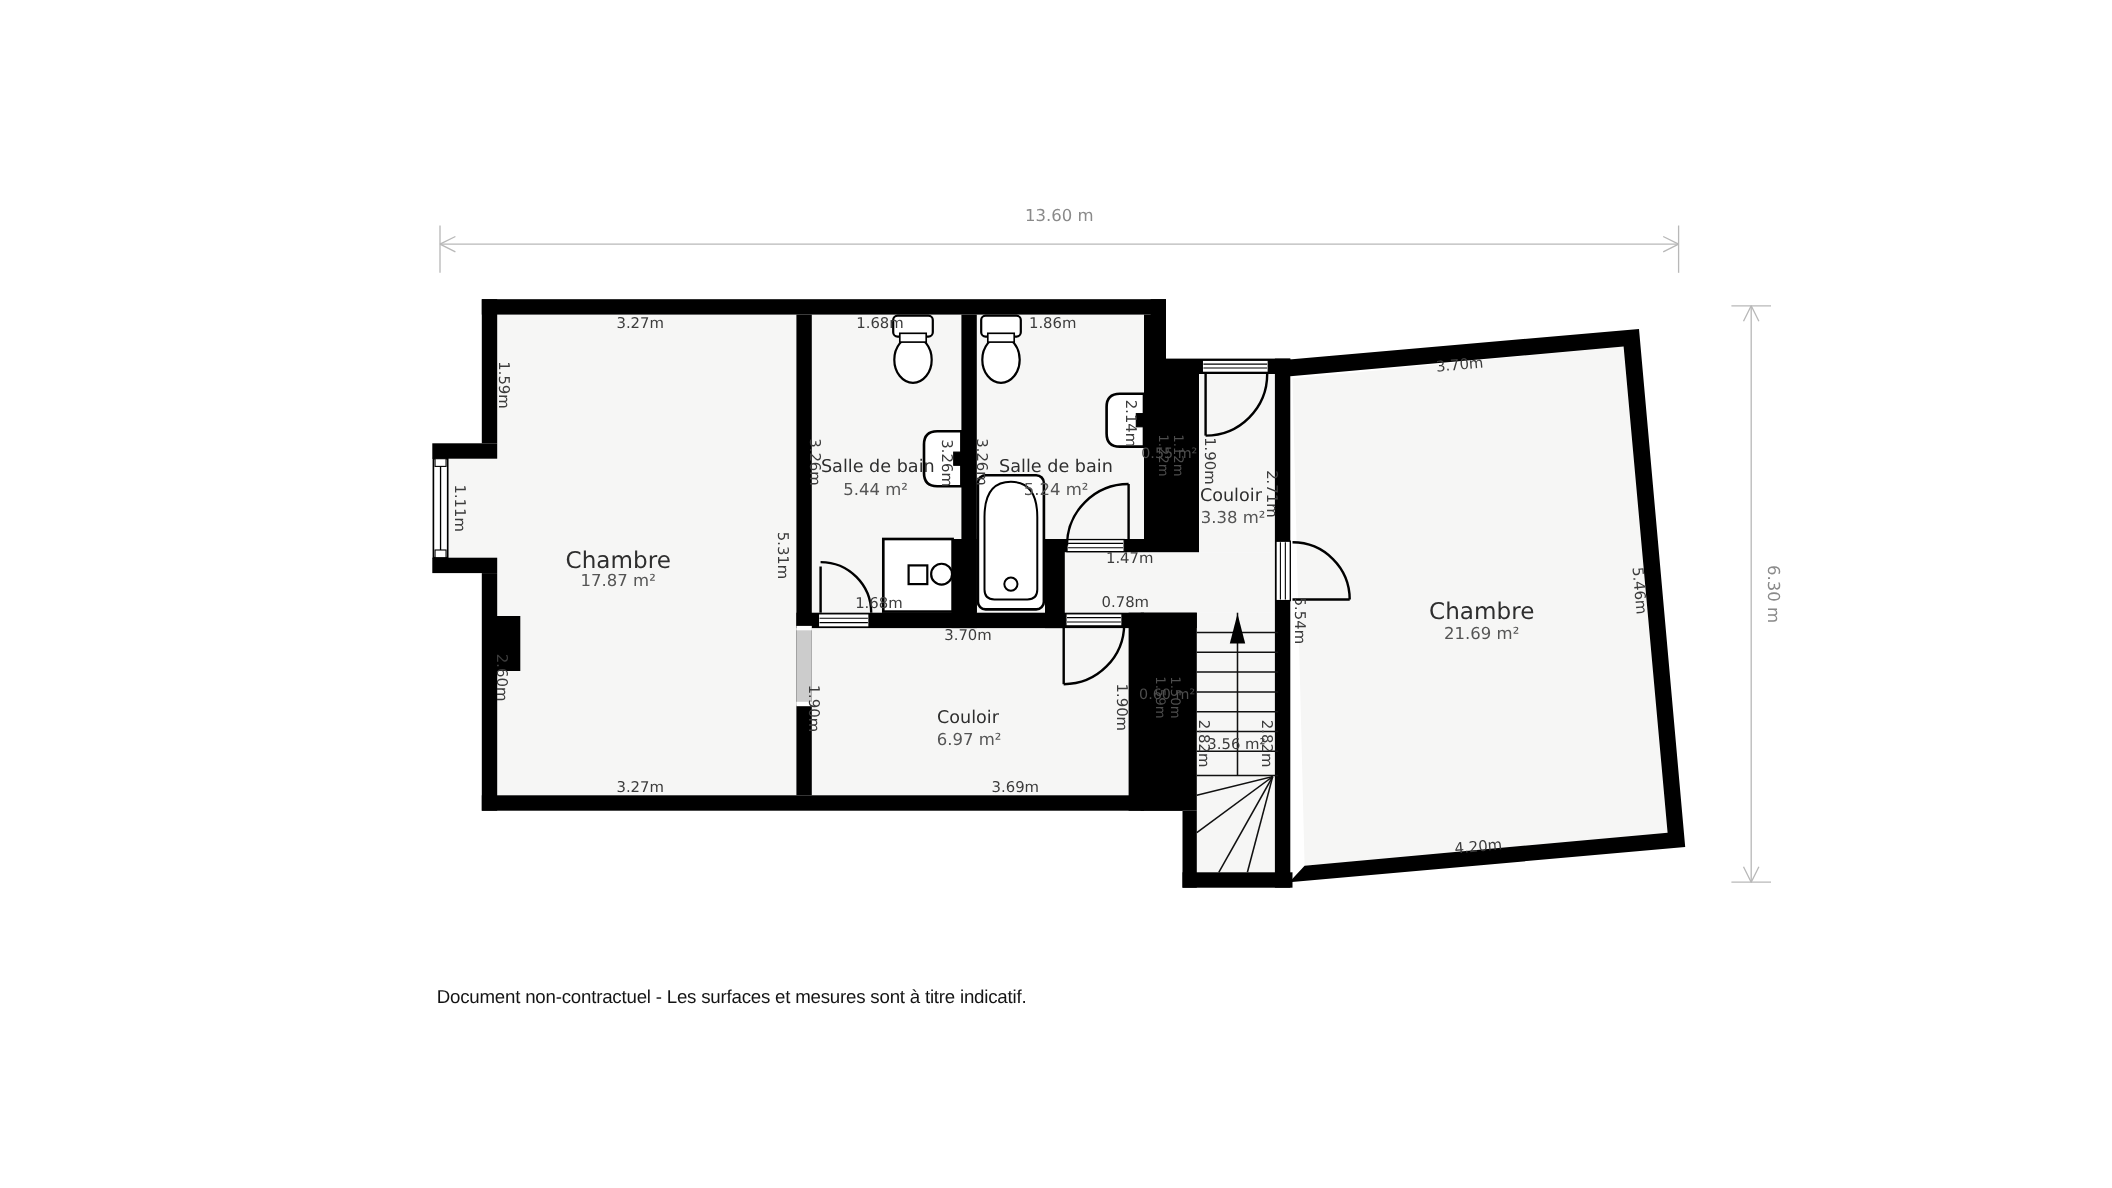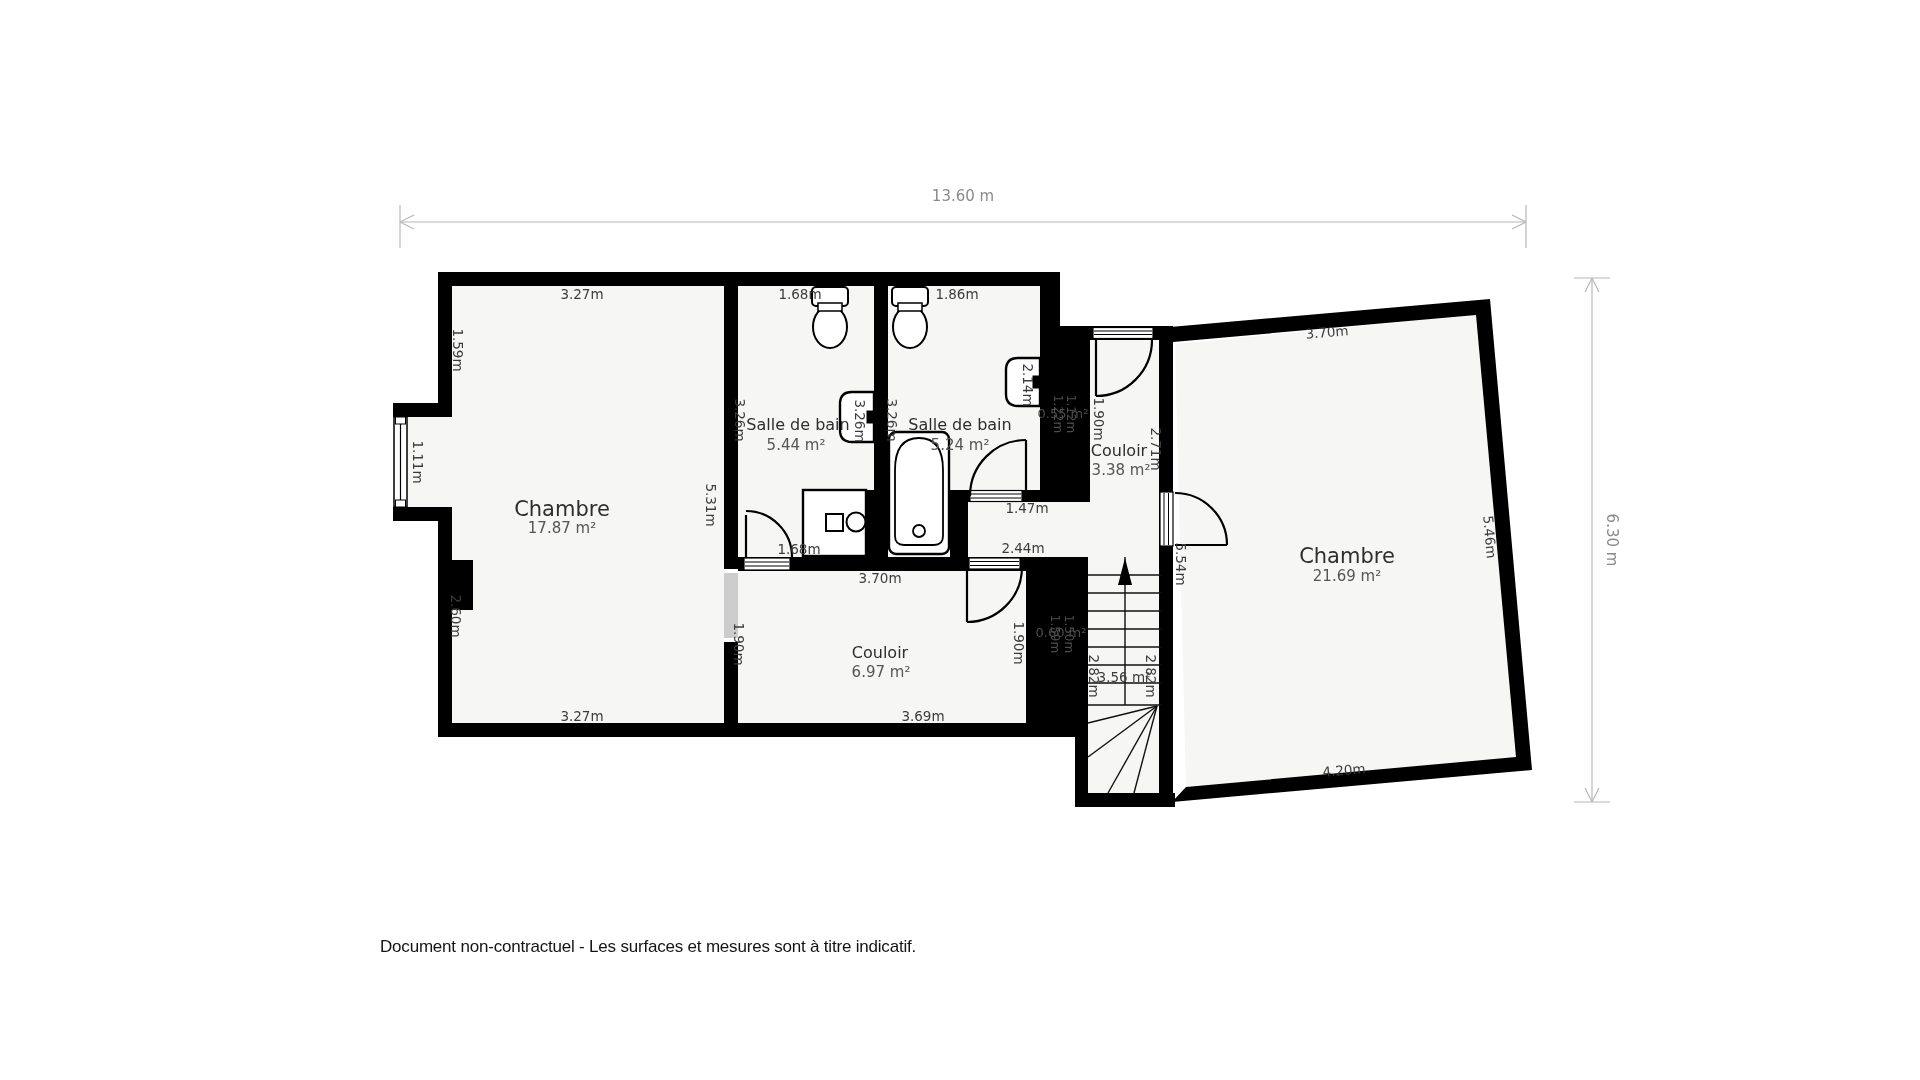--- a/index.html
+++ b/index.html
@@ -231,21 +231,21 @@
 <div class="lbl room-s" style="left:1119px;top:450px;">Couloir</div>
 <div class="lbl area" style="left:1121px;top:470px;">3.38 m²</div>
 <div class="lbl v" style="left:1099px;top:419px;">1.90m</div>
 <div class="lbl v" style="left:1156px;top:449px;">2.71m</div>
 
 <div class="lbl shaft" style="left:1063px;top:413px;">0.55 m²</div>
 <div class="lbl shaft-v" style="left:1058px;top:414px;">1.22m</div>
 <div class="lbl shaft-v" style="left:1071px;top:414px;">1.12m</div>
 
 <div class="lbl" style="left:1027px;top:508px;">1.47m</div>
-<div class="lbl" style="left:1023px;top:548px;">2.44m</div>
+<div class="lbl" style="left:1023px;top:548px;">0.78m</div>
 
 <div class="lbl room-s" style="left:880px;top:652px;">Couloir</div>
 <div class="lbl area" style="left:881px;top:672px;">6.97 m²</div>
 <div class="lbl" style="left:880px;top:578px;">3.70m</div>
 <div class="lbl" style="left:885px;top:716px;margin-left:38px;">3.69m</div>
 <div class="lbl v" style="left:739px;top:644px;">1.90m</div>
 <div class="lbl v" style="left:1019px;top:643px;">1.90m</div>
 
 <div class="lbl shaft" style="left:1061px;top:632px;">0.60 m²</div>
 <div class="lbl shaft-v" style="left:1055px;top:634px;">1.59m</div>
@@ -255,15 +255,15 @@
 <div class="lbl v" style="left:1094px;top:676px;">2.82m</div>
 <div class="lbl v" style="left:1151px;top:676px;">2.82m</div>
 
 <div class="lbl room" style="left:1347px;top:556px;">Chambre</div>
 <div class="lbl area" style="left:1347px;top:576px;">21.69 m²</div>
 <div class="lbl r-5" style="left:1327px;top:332px;">3.70m</div>
 <div class="lbl r85" style="left:1490px;top:537px;">5.46m</div>
 <div class="lbl r-5" style="left:1344px;top:770px;">4.20m</div>
 <div class="lbl v" style="left:1181px;top:564px;">5.54m</div>
 
-<div class="dis" style="left:380px;top:898px;margin-top:40px;">Document non-contractuel - Les surfaces et mesures sont à titre indicatif.</div>
+<div class="dis" style="left:397px;top:898px;">Document non-contractuel - Les surfaces et mesures sont à titre indicatif.</div>
 
 </div>
 
 </body></html>

